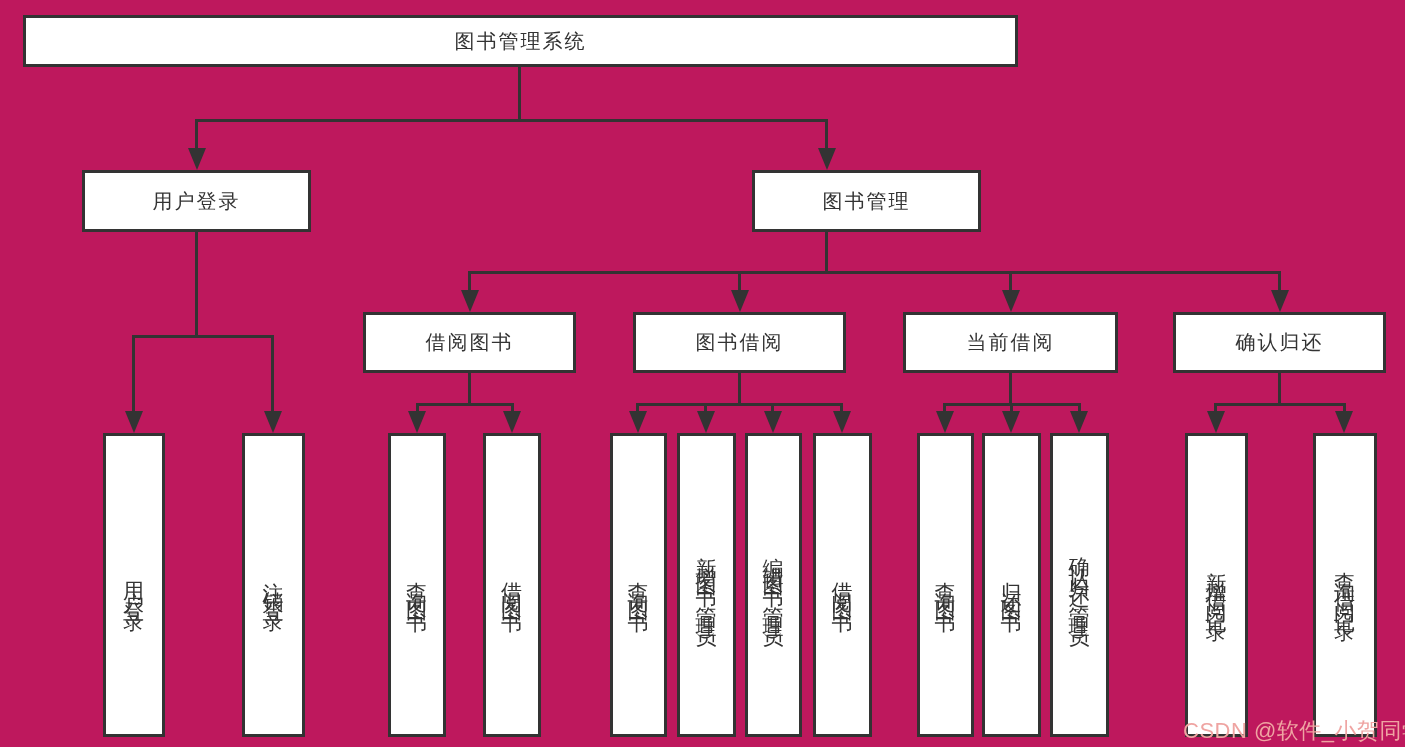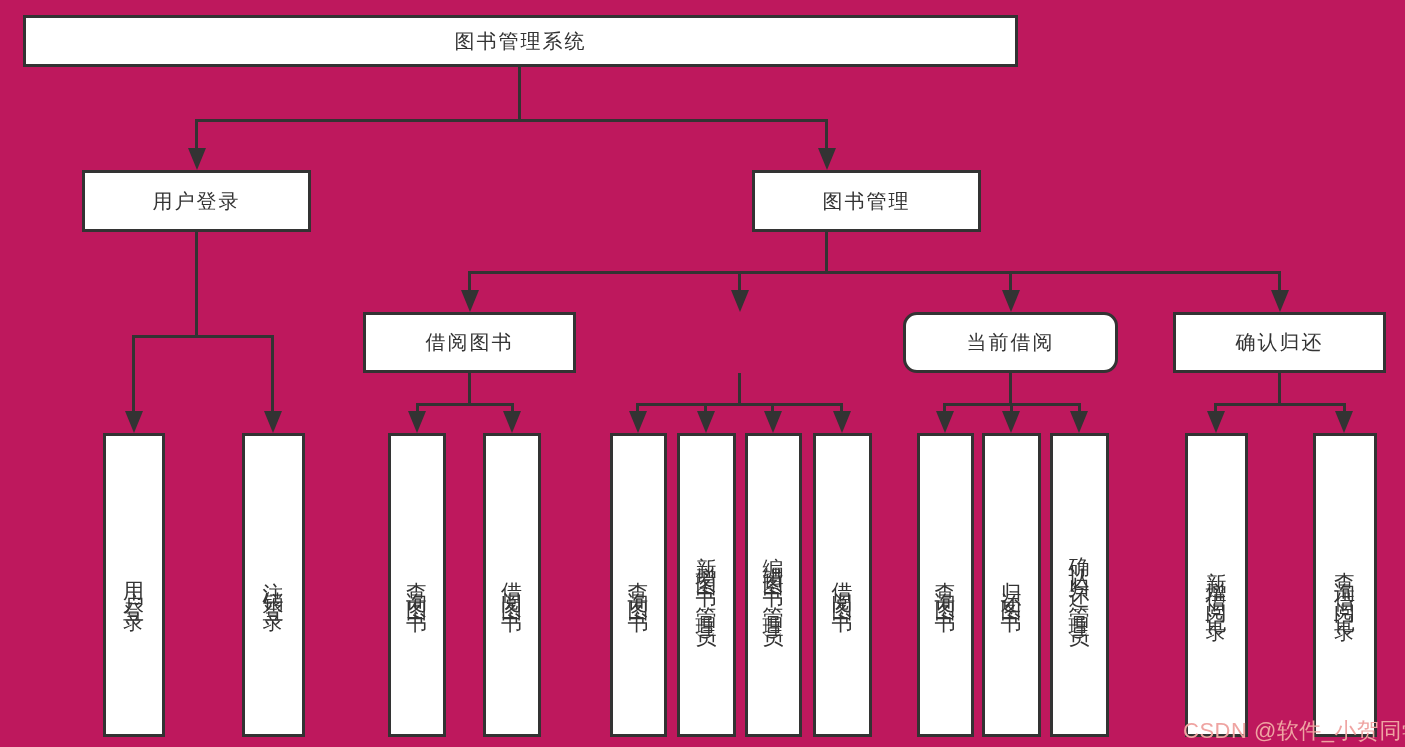--- a/index.html
+++ b/index.html
@@ -43,22 +43,25 @@
   </div>
 
   <div class="box h" style="left:752px;top:170px;width:229px;height:62px;">
     <span>图书管理</span>
   </div>
 
   <div class="box h" style="left:363px;top:312px;width:213px;height:61px;">
     <span>借阅图书</span>
   </div>
 
+  <div class="box h" style="left:633px;top:312px;width:213px;height:61px;">
+    <span>图书借阅</span>
+  </div>
 
-  <div class="box h" style="left:903px;top:312px;width:215px;height:61px;border-radius:14px;">
+  <div class="box h" style="left:903px;top:312px;width:215px;height:61px;">
     <span>当前借阅</span>
   </div>
 
   <div class="box h" style="left:1173px;top:312px;width:213px;height:61px;">
     <span>确认归还</span>
   </div>
 
   <div class="box v" style="left:103px;top:433px;width:62px;height:304px;">
     <span class="vtext">用户登录</span>
   </div>

